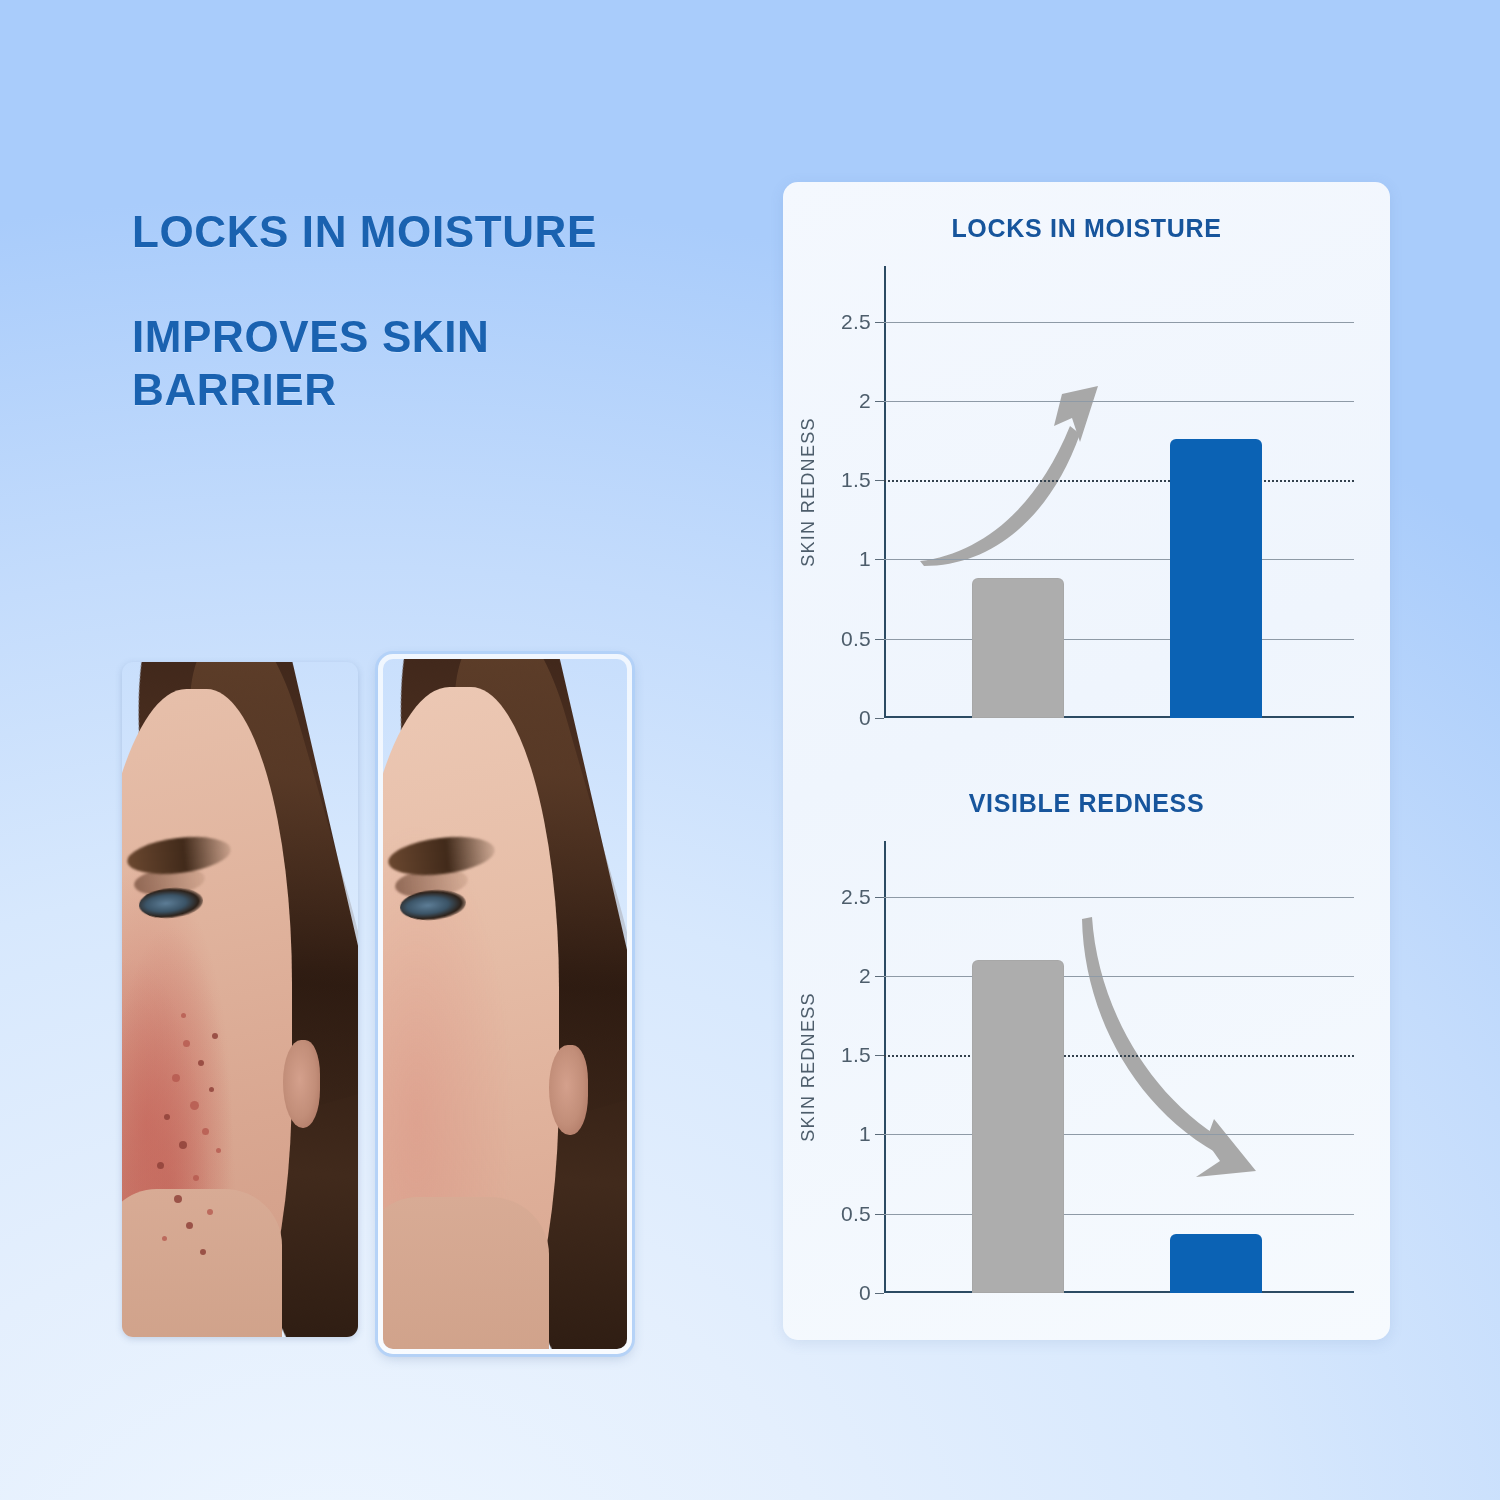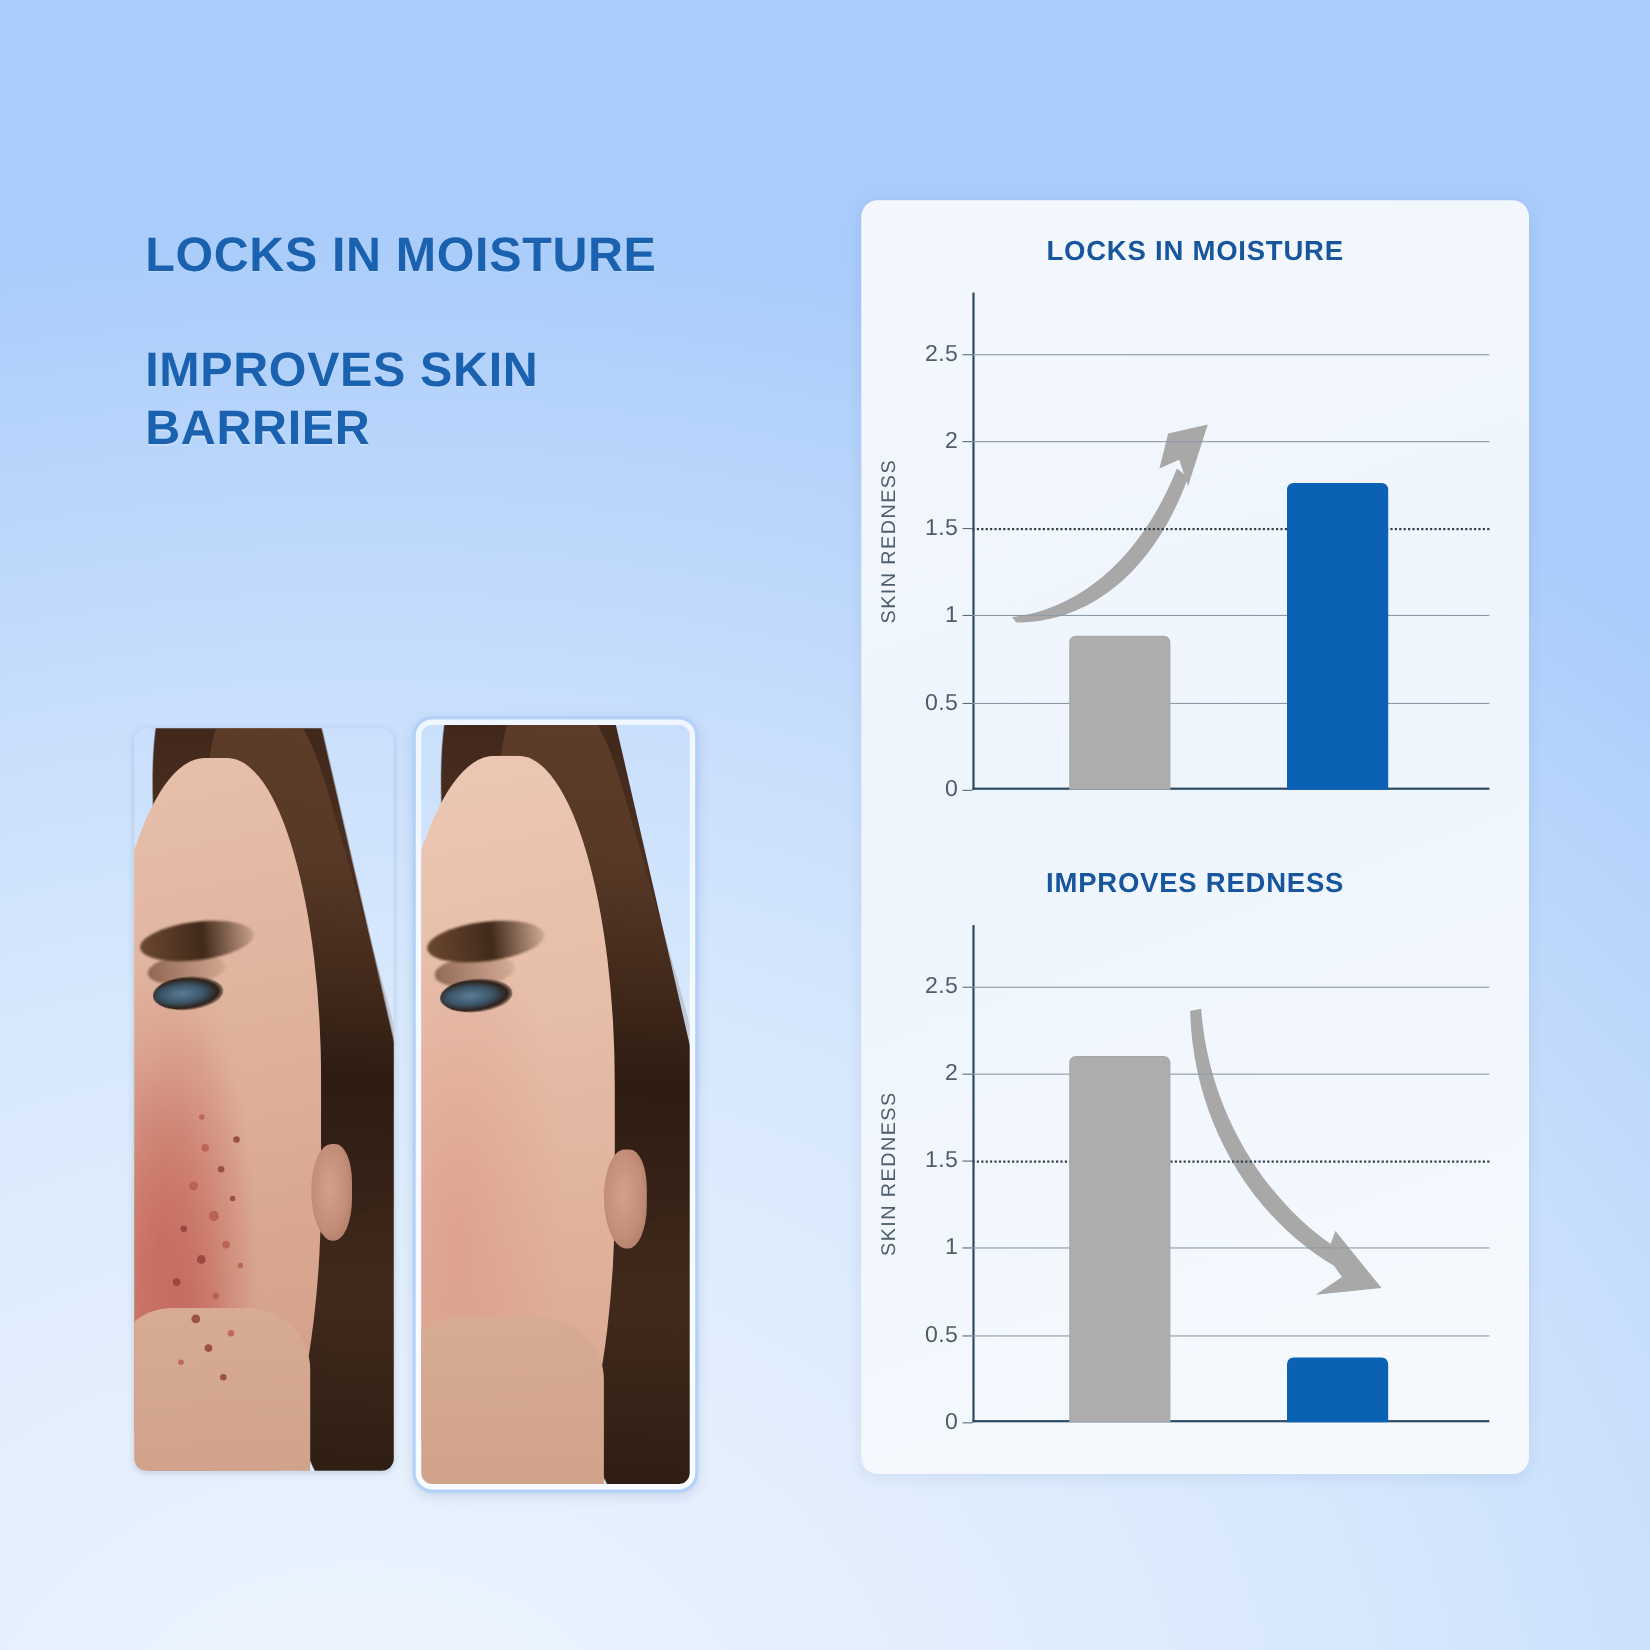--- a/index.html
+++ b/index.html
@@ -275,21 +275,21 @@
           <div class="tick-label" style="top: 134.807px;">2</div>
           <div class="gridline" style="top: 55.5088px;"></div>
           <div class="tick" style="top: 55.5088px;"></div>
           <div class="tick-label" style="top: 55.5088px;">2.5</div>
           <div class="bar bar-before" style="left: 88px; width: 92px; height: 139.565px; background: rgb(173, 173, 173);"></div>
           <div class="bar bar-after" style="left: 286px; width: 92px; height: 279.13px; background: rgb(11, 98, 180);"></div>
         </div>
     </div>
 
     <div class="chart chart-bottom">
-      <div class="chart-title">IMPROVES REDNESS</div>
+      <div class="chart-title">VISIBLE REDNESS</div>
       <div class="plot" id="plot1">
         <div class="axis-y"></div>
         <div class="axis-x"></div>
         <div class="axis-label">SKIN REDNESS</div>
         <svg class="arrow-svg" viewBox="0 0 470 452" preserveAspectRatio="none">
           <path d="M208 76 C 214 168, 268 262, 352 306 L 344 318 C 252 272, 200 174, 198 78 Z" fill="#a8a8a8"></path>
           <path d="M330 278 L 372 330 L 312 336 L 336 320 L 322 300 Z" fill="#a8a8a8"></path>
         </svg>
       <div class="tick" style="top: 452px;"></div>
           <div class="tick-label" style="top: 452px;">0</div>

